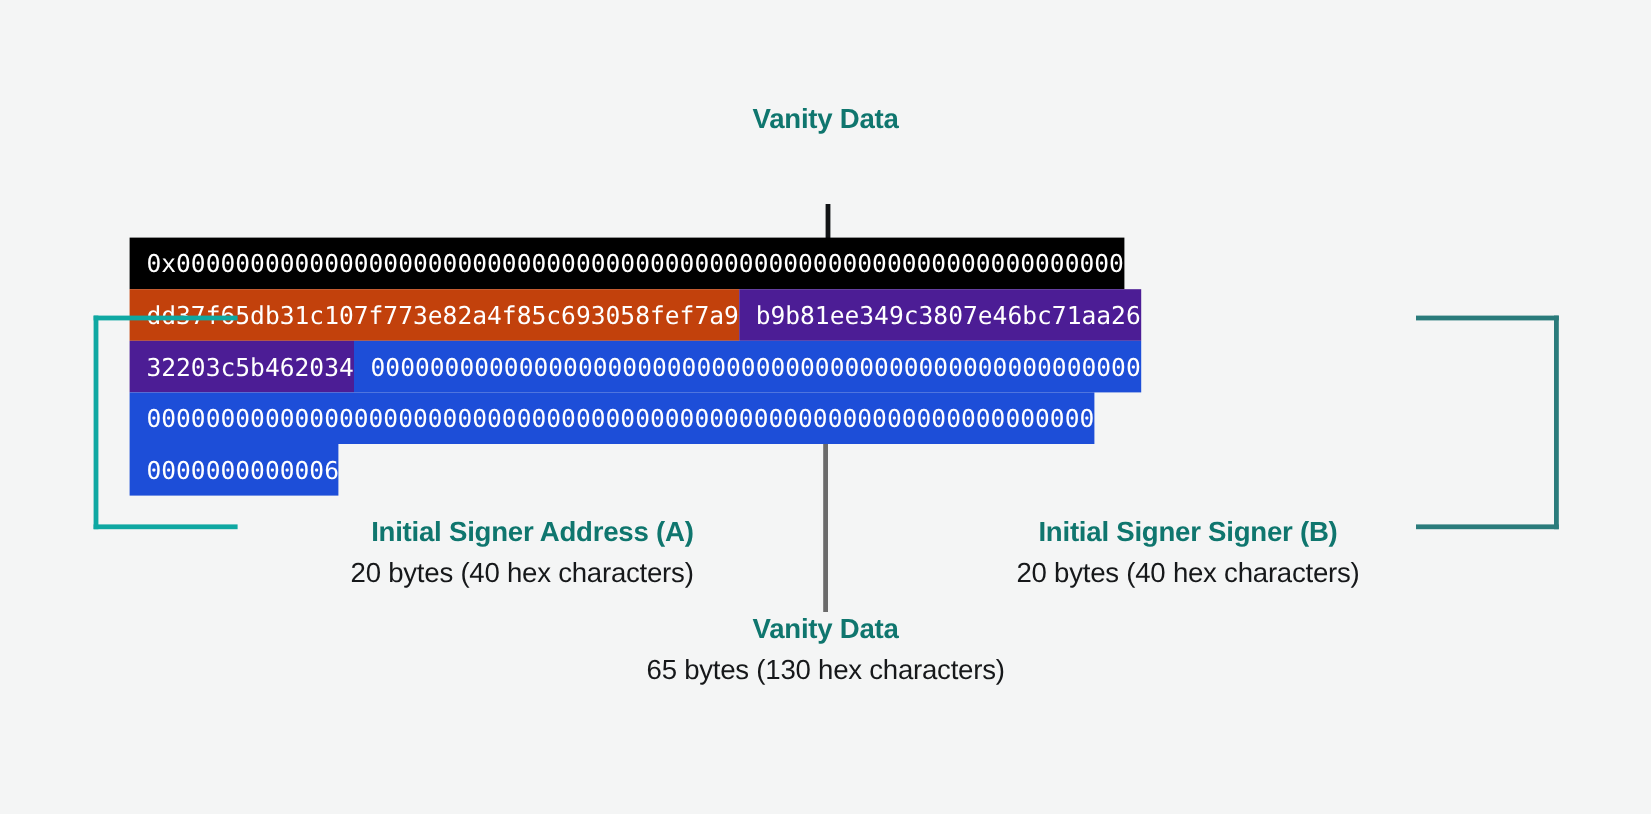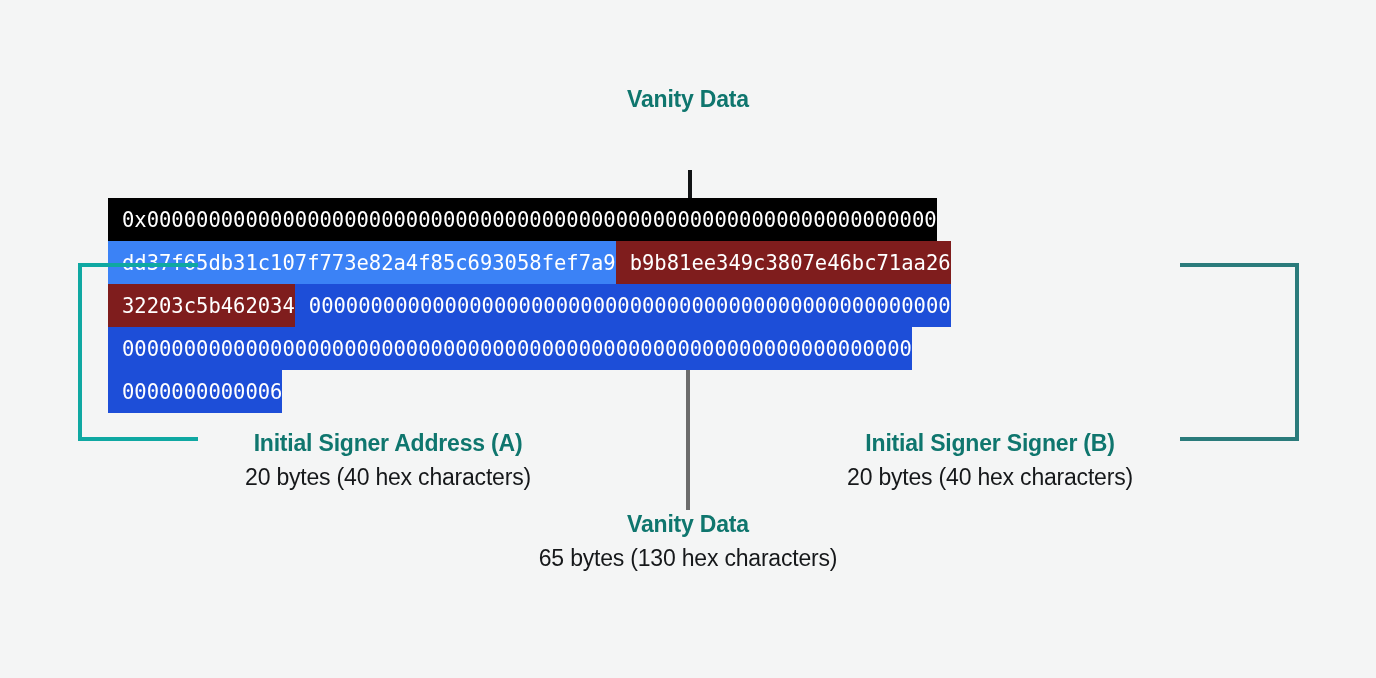--- a/index.html
+++ b/index.html
@@ -57,22 +57,22 @@
   }
   .seg {
     height: 43px;
     display: flex;
     align-items: center;
     padding-left: 0;
   }
   .seg.pad-l { padding-left: 14px; }
 
   .bg-black  { background: #000000; }
-  .bg-teal   { background: #3b82f6; }
-  .bg-dteal  { background: #7f1d1d; }
+  .bg-teal   { background: #c2410c; }
+  .bg-dteal  { background: #4c1d95; }
   .bg-gray   { background: #1d4ed8; }
 
   
   .vline {
     position: absolute;
     width: 4px;
   }
   .vline.black { background: #111315; }
   .vline.gray  { background: #6b6b6b; }
 
@@ -124,21 +124,21 @@
   <div class="hexrow">
     <div class="seg bg-gray pad-l">0000000000006</div>
   </div>
 
 </div>
 
 <div class="bracket left" style="left:78px; top:263px; width:120px; height:178px;"></div>
 
 <div class="bracket right" style="left:1180px; top:263px; width:119px; height:178px;"></div>
 
-<div class="caption" style="left:198px; top:432px; width:380px;">
+<div class="caption" style="left:198px; top:432px; width:380px;text-align:right;">
   <div class="title">Initial Signer Address (A)</div>
   <div class="sub">20 bytes (40 hex characters)</div>
 </div>
 
 <div class="caption" style="left:800px; top:432px; width:380px;">
   <div class="title">Initial Signer Signer (B)</div>
   <div class="sub">20 bytes (40 hex characters)</div>
 </div>
 
 <div class="vline gray" style="left:686px; top:370px; height:140px;"></div>

